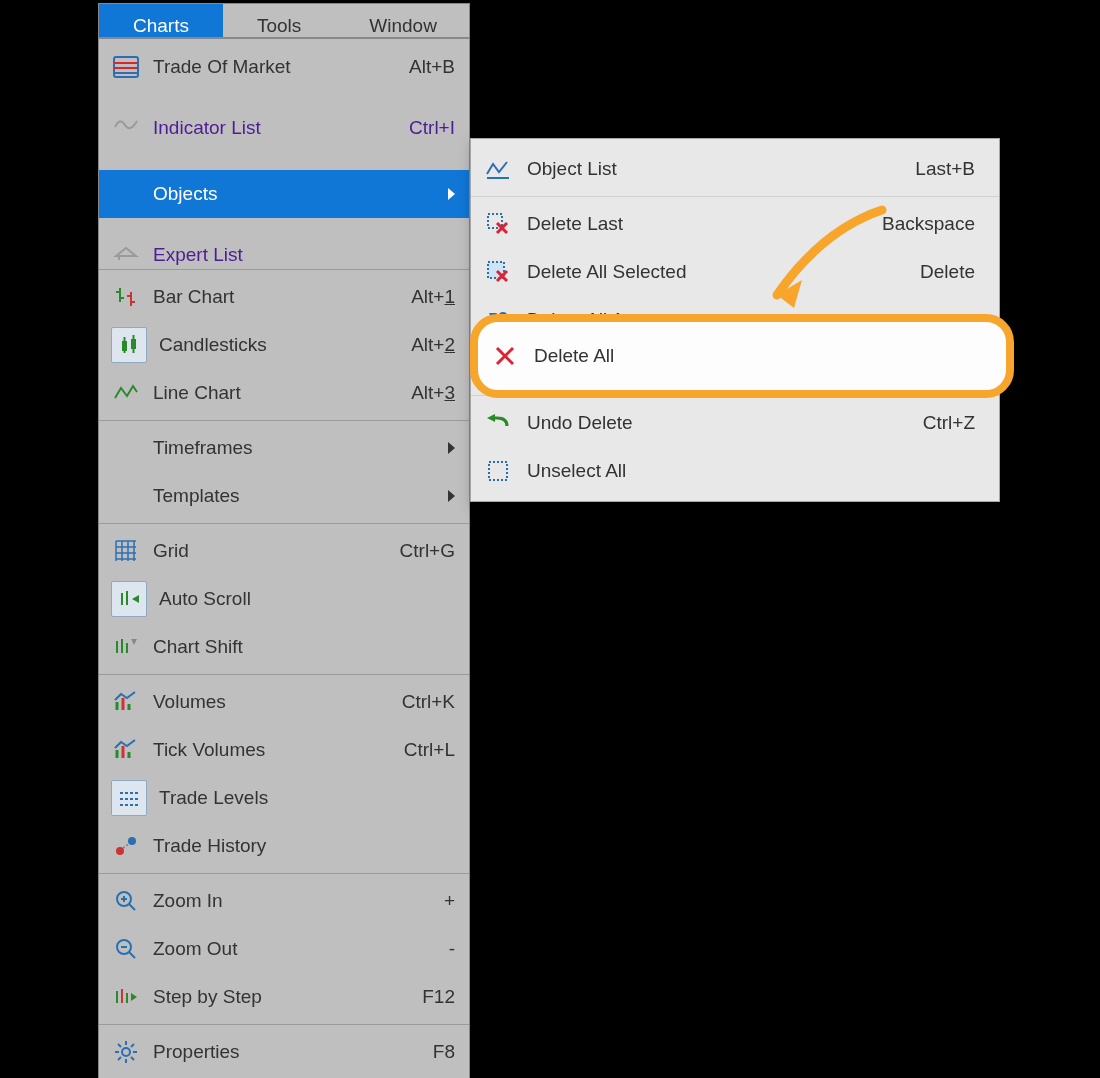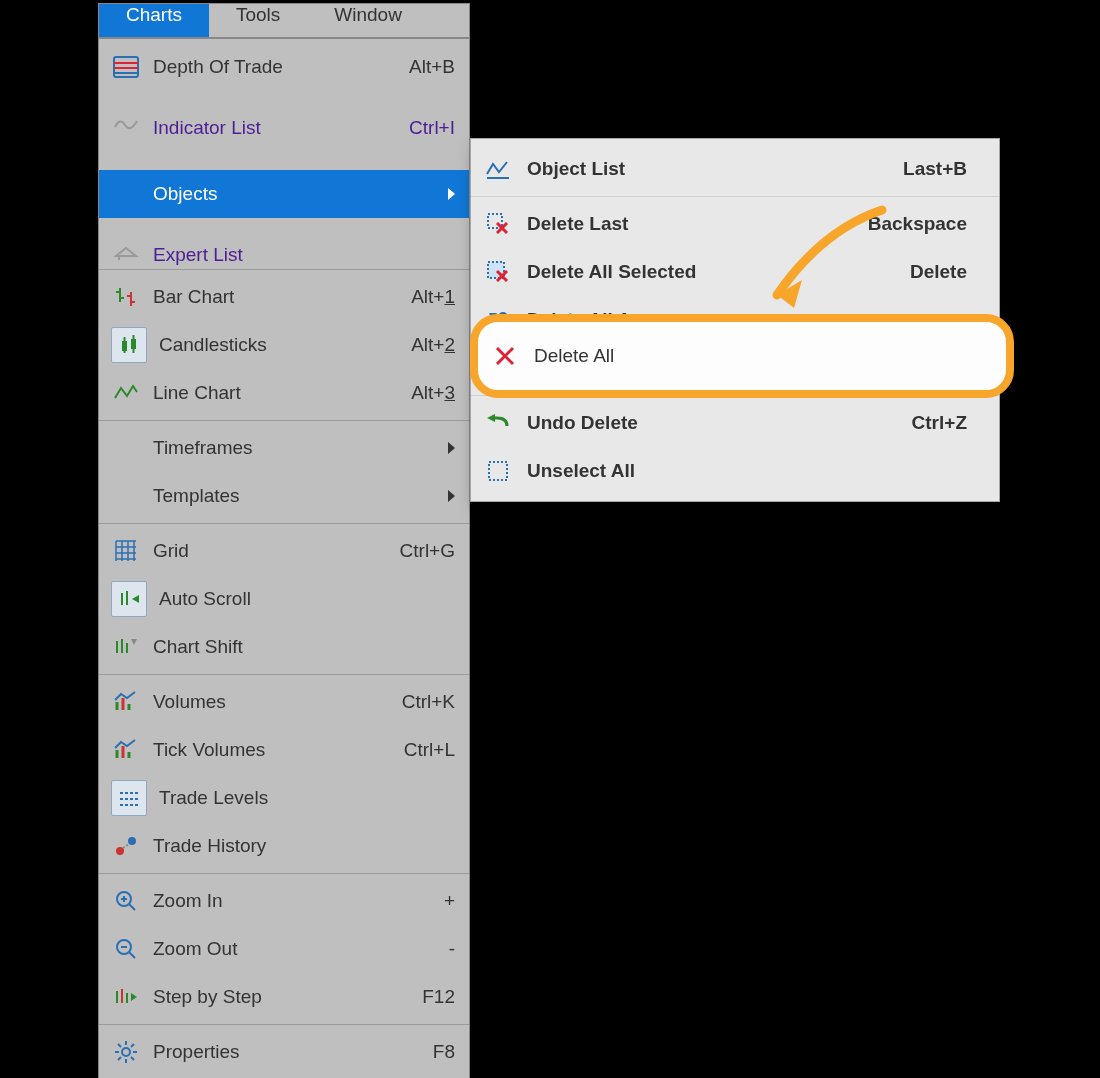--- a/index.html
+++ b/index.html
@@ -1,32 +1,32 @@
 <!DOCTYPE html>
 <html><head>
 <meta charset="utf-8">
 <style>
   html,body{margin:0;padding:0;background:#000;font-family:"Segoe UI",Arial,sans-serif;font-size:19px;color:#333;width:1100px;height:1078px;overflow:hidden;}
   .menubar{position:absolute;left:98px;top:3px;width:372px;height:35px;background:#bfbfbf;display:flex;align-items:center;border:1px solid #888;box-sizing:border-box;}
-  .menubar .tab{height:100%;display:flex;align-items:flex-start;padding:0 27px;cursor:default;}
+  .menubar .tab{height:100%;display:flex;align-items:flex-end;padding:0 34px;cursor:default;}
   .menubar .tab.active{background:#1177d6;color:#fff;}
   .dropdown{position:absolute;left:98px;top:38px;width:372px;background:#bfbfbf;border:1px solid #888;box-sizing:border-box;padding:4px 0;}
   .row{height:48px;display:flex;align-items:center;padding:0 14px 0 12px;}
   .row.disabled{color:#4c1d95;align-items:flex-end;}
   .row.selected{background:#1177d6;color:#fff;margin-top:31px;}
   .icon{width:30px;height:30px;display:flex;align-items:center;justify-content:center;margin-right:12px;flex:0 0 30px;}
   .label{flex:1 1 auto;}
   .shortcut{flex:0 0 auto;color:inherit;}
   .underline{text-decoration:underline;}
   .sub-arrow{width:0;height:0;border-top:6px solid transparent;border-bottom:6px solid transparent;border-left:7px solid currentColor;margin-left:auto;}
   .sep{height:1px;background:#9a9a9a;margin:3px 0;}
   .sep2{height:1px;background:#d0d0d0;margin:3px 0;}
   .indent .label{margin-left:42px;}
   .submenu{position:absolute;left:470px;top:138px;width:530px;background:#e8e8e8;border:1px solid #a7a7a7;box-sizing:border-box;box-shadow:4px 6px 14px rgba(0,0,0,.35);padding:6px 0;}
-  .srow{height:48px;display:flex;align-items:center;padding:0 32px 0 12px;font-weight:bold;}
+  .srow{height:48px;display:flex;align-items:center;padding:0 24px 0 12px;}
   .srow .icon{margin-right:14px;}
   .srow .label{flex:1 1 auto;}
   .srow .shortcut{flex:0 0 auto;}
   
   .callout{position:absolute;left:470px;top:314px;width:544px;height:84px;border:8px solid #f7a52b;border-radius:28px;background:#fdfdfd;box-sizing:border-box;pointer-events:none;z-index:5;}
   .callout-inner{position:absolute;left:490px;top:329px;width:505px;height:53px;display:flex;align-items:center;z-index:6;}
   .arrow-svg{position:absolute;left:752px;top:200px;width:140px;height:120px;z-index:7;pointer-events:none;}
   .boxed{border:1px solid #8fa8c0;background:#dde6ef;padding:2px;border-radius:2px;}
   svg{display:block;}
 </style>
@@ -49,21 +49,21 @@
 
   <div class="row">
     <span class="icon">
       <svg width="26" height="22">
           <rect x="1" y="1" width="24" height="20" rx="2" fill="none" stroke="#2b6fb3" stroke-width="2"></rect>
           <line x1="1" y1="7" x2="25" y2="7" stroke="#d23" stroke-width="2"></line>
           <line x1="1" y1="12" x2="25" y2="12" stroke="#d23" stroke-width="2"></line>
           <line x1="1" y1="17" x2="25" y2="17" stroke="#2b6fb3" stroke-width="2"></line>
         </svg>
     </span>
-    <span class="label">Depth Of Trade</span>
+    <span class="label">Trade Of Market</span>
     <span class="shortcut">Alt+B</span>
   </div>
 
   <div class="row disabled">
     <span class="icon">
       <svg width="26" height="22">
           <path d="M2 14 Q7 4 12 12 T24 8" fill="none" stroke="#9a9a9a" stroke-width="2"></path>
         </svg>
     </span>
     <span class="label">Indicator List</span>

